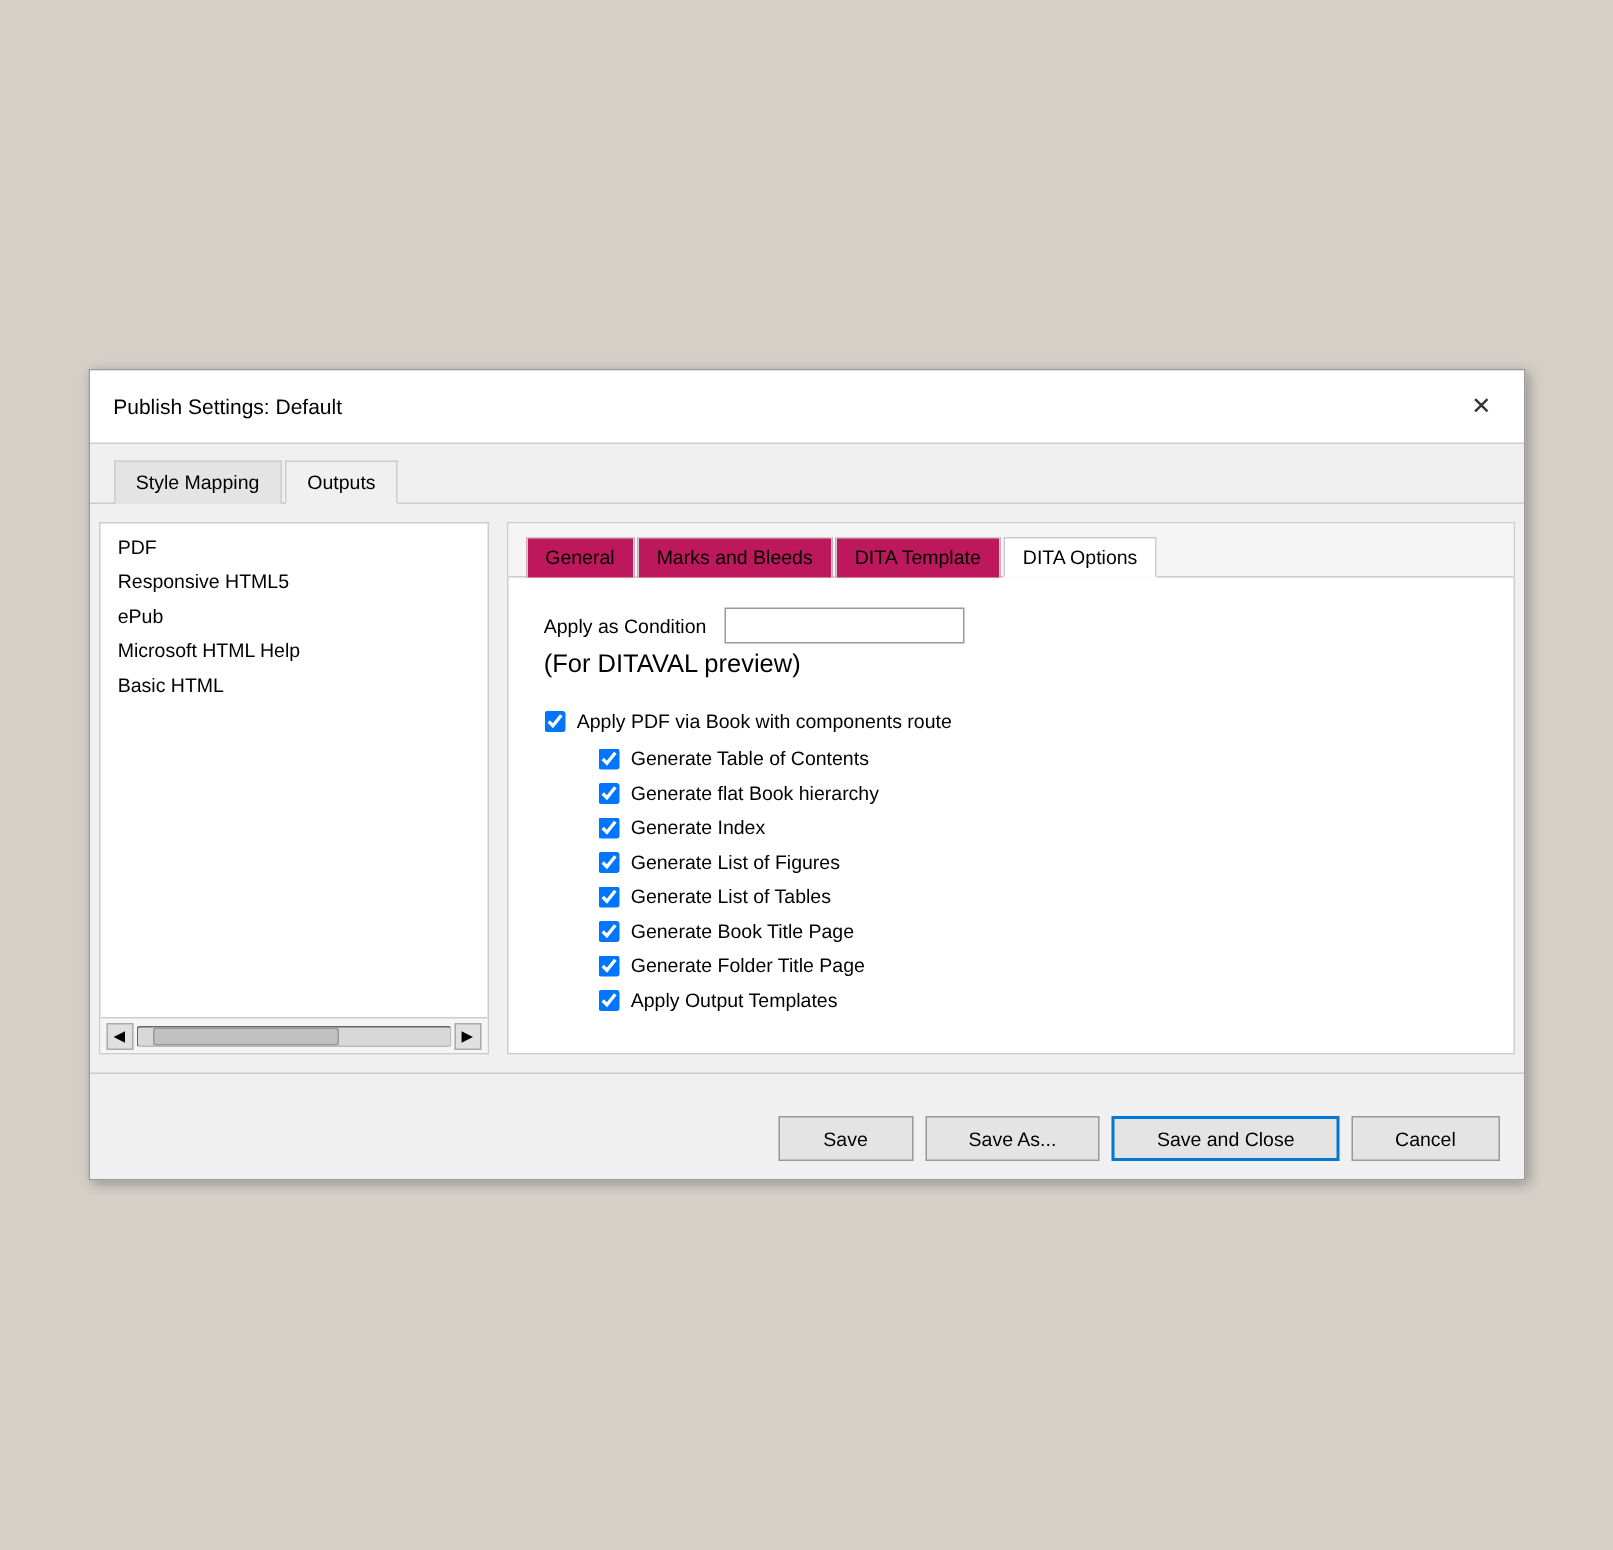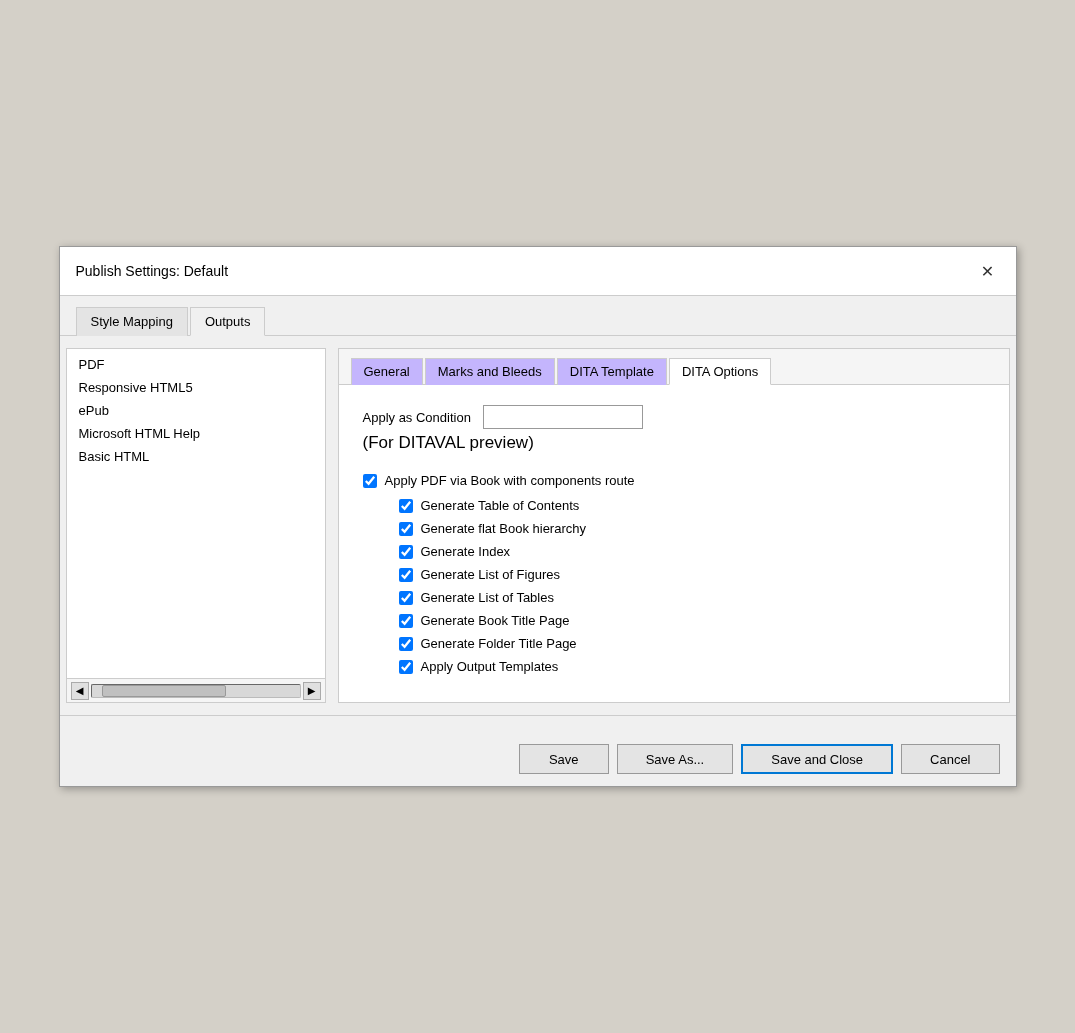--- a/index.html
+++ b/index.html
@@ -137,21 +137,21 @@
     .inner-tabs {
       display: flex;
       border-bottom: 1px solid #ccc;
       padding: 8px 12px 0;
       background: #f5f5f5;
       gap: 2px;
     }
     .inner-tab {
       padding: 5px 12px;
       border: 1px solid #ccc;
-      background: #c4b5fd;
+      background: #be185d;
       cursor: pointer;
       font-size: 13px;
       border-bottom: none;
       position: relative;
       bottom: -1px;
     }
     .inner-tab.active {
       background: #fff;
       border-bottom: 1px solid #fff;
       z-index: 1;

